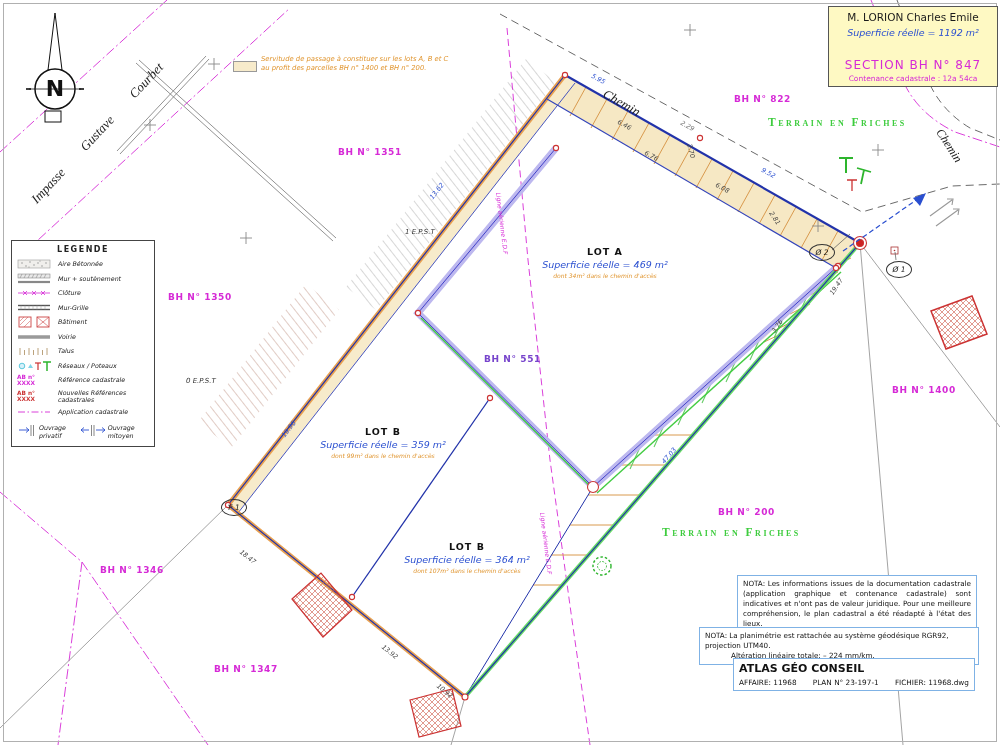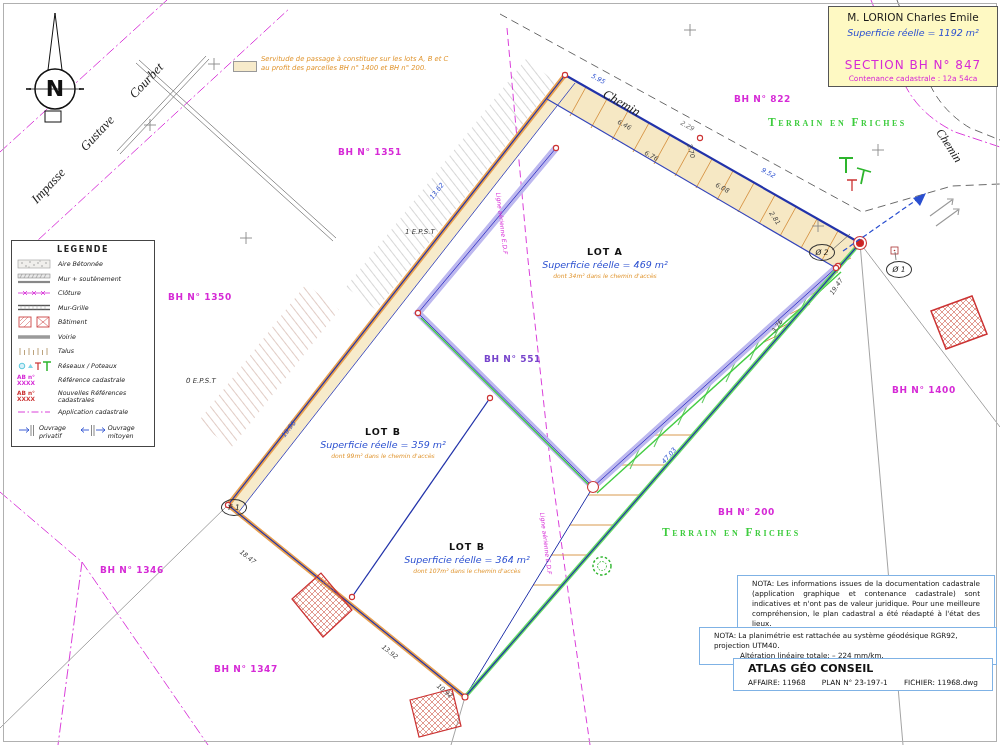--- a/index.html
+++ b/index.html
@@ -38,21 +38,21 @@
   .lot .d{font-size:6px;font-style:italic;color:#e0952f;margin-top:2px;}
   .dim{position:absolute;font-size:6.5px;font-style:italic;transform-origin:0 0;white-space:nowrap;}
   .db{color:#2a4fd0;} .dk{color:#444;} .dg{color:#777;}
   .eps{font-size:7px;font-style:italic;color:#333;margin-top:47px;}
   .edf{font-size:6px;font-style:italic;color:#d62ad6;transform-origin:0 0;}
   .pt{position:absolute;width:24px;height:15px;border:1px solid #333;border-radius:50%;
       font-size:7.5px;font-style:italic;text-align:center;line-height:15px;color:#222;}
   .serv{font-size:6.8px;font-style:italic;color:#e0952f;line-height:1.3;}
   .servsw{position:absolute;left:233px;top:61px;width:22px;height:9px;background:#f7ebcb;border:1px solid #999;}
   
-  .nbox{position:absolute;border:1.4px solid #7fb2e5;background:#fff;padding:3px 14px;}
+  .nbox{position:absolute;border:1.4px solid #7fb2e5;background:#fff;padding:3px 5px;}
   .nota1{left:737px;top:575px;width:228px;font-size:7.2px;text-align:justify;line-height:1.4;color:#111;}
   .nota2{left:699px;top:627px;width:268px;font-size:7.2px;line-height:1.4;color:#111;}
   .nota2 .ind{margin-left:26px;}
   .footer{left:733px;top:658px;width:230px;}
   .footer .co{font-size:11px;font-weight:bold;color:#111;}
   .footer .row{display:flex;justify-content:space-between;font-size:7.3px;margin-top:3px;color:#111;}
   .north{position:absolute;left:44px;top:76px;width:22px;text-align:center;
          font-size:22px;font-weight:bold;color:#111;}
 </style>
 </head>

